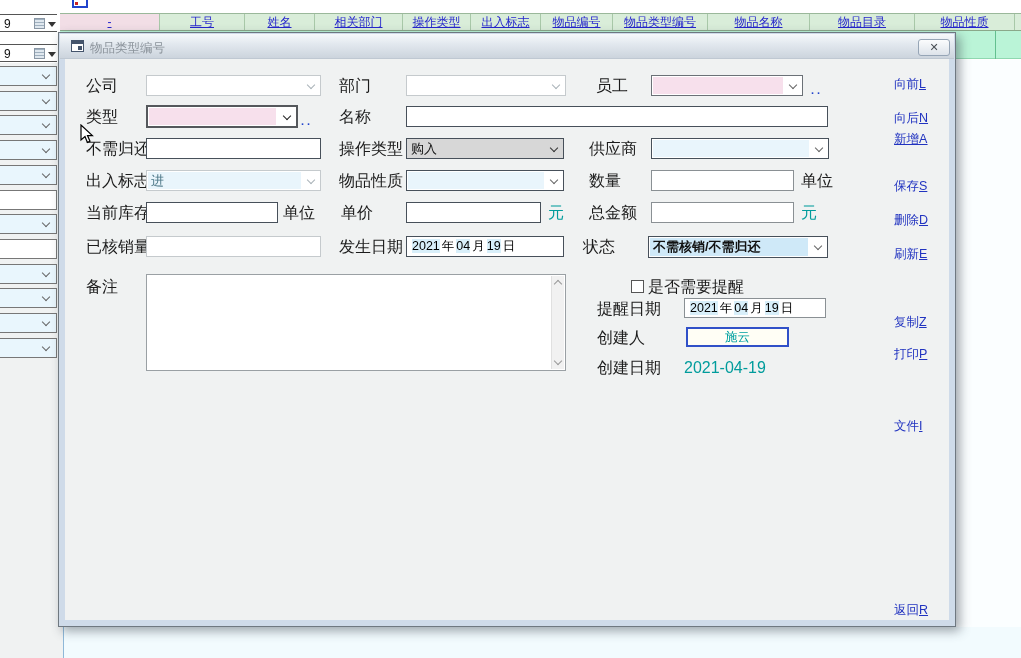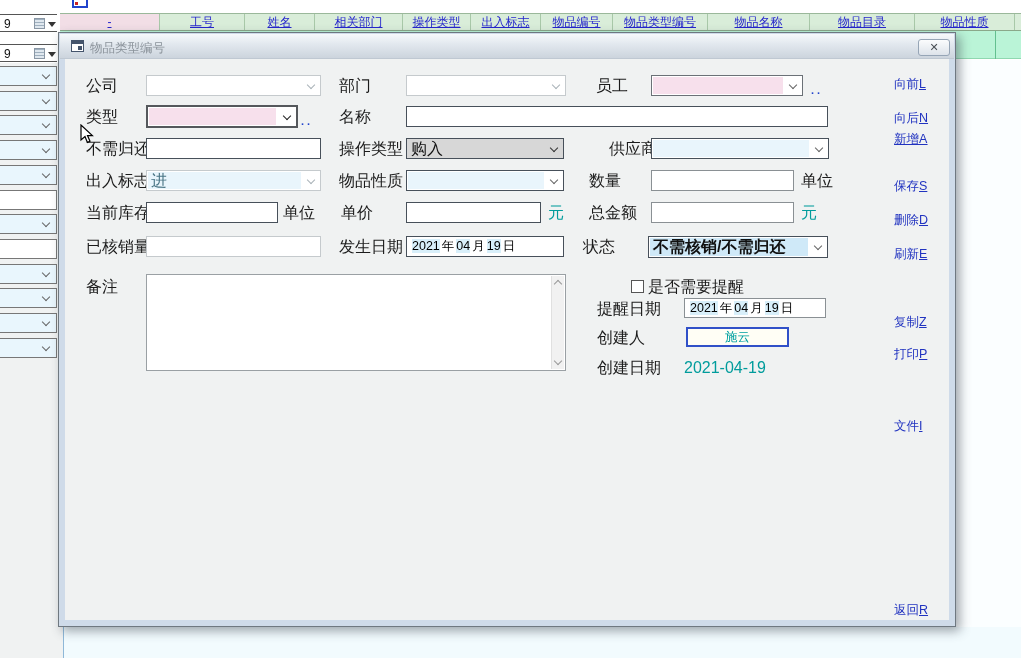--- a/index.html
+++ b/index.html
@@ -47,21 +47,21 @@
   #titlebar { position:absolute; left:1px; top:1px; right:1px; height:25px;
     background:linear-gradient(#f7f9fb,#e3e9ef 40%,#ccd4dd); border-bottom:1px solid #bfc8d2; }
   #title-icon { position:absolute; left:11px; top:6px; width:13px; height:12px; border:1px solid #44546c; background:#fff; }
   #title-icon::before { content:""; position:absolute; left:0; top:0; right:0; height:3px; background:#44546c; }
   #title-icon::after { content:""; position:absolute; right:1px; bottom:1px; width:4px; height:4px; background:#44546c; }
   #title-text { position:absolute; left:30px; top:6px; font-size:12.5px; color:#8b939b; }
   #close-btn { position:absolute; left:858px; top:5px; width:32px; height:17px; border:1px solid #96a5b6; border-radius:3px;
     background:linear-gradient(#fbfcfd,#dde3ea); text-align:center; line-height:15px; font-size:11px; font-weight:bold; color:#4a4f55; cursor:default; }
 
   .lbl { position:absolute; height:21px; line-height:21px; font-size:16px; color:#1b1b1b; white-space:nowrap; }
-  .ctl { position:absolute; height:21px; background:#fff; border:1px solid #47505a; font-size:16px; color:#111; }
+  .ctl { position:absolute; height:21px; background:#fff; border:1px solid #47505a; font-size:13px; color:#111; }
   .ctl .fill { position:absolute; left:1px; top:1px; bottom:1px; right:19px; }
   .ctl .val { position:absolute; left:4px; top:0; height:19px; line-height:19px; white-space:nowrap; }
   .ctl .chev { right:6px; top:6px; }
   .b-light { border-color:#c5cacd; }
   .b-med { border-color:#8a9094; }
   .f-pink { background:#f7e0ec; }
   .f-blue { background:#e9f5fc; }
   .f-cyan { background:#cfe9f8; }
   .more { position:absolute; width:16px; height:14px; color:#2244cc; font-weight:bold; font-size:11px; letter-spacing:3px; line-height:14px; }
 
@@ -200,21 +200,21 @@
 
   <div class="lbl" style="left:27px;top:105px;">不需归还</div>
   <div class="ctl" style="left:87px;top:105px;width:175px;">
     <span class="val"></span>
   </div>
   <div class="lbl" style="left:280px;top:105px;">操作类型</div>
   <div class="ctl" style="left:347px;top:105px;width:158px;background:#d7d7d7;">
     <span class="val">购入</span>
     <span class="chev" style="border-color:#333;"></span>
   </div>
-  <div class="lbl" style="left:550px;top:105px;text-align:right;">供应商</div>
+  <div class="lbl" style="left:530px;top:105px;text-align:right;">供应商</div>
   <div class="ctl" style="left:592px;top:105px;width:178px;">
     <span class="fill f-blue"></span>
     <span class="val"></span>
     <span class="chev"></span>
   </div>
 
   <div class="lbl" style="left:27px;top:137px;">出入标志</div>
   <div class="ctl b-light" style="left:87px;top:137px;width:175px;">
     <span class="fill f-blue"></span>
     <span class="val" style="color:#4a7585;">进</span>

